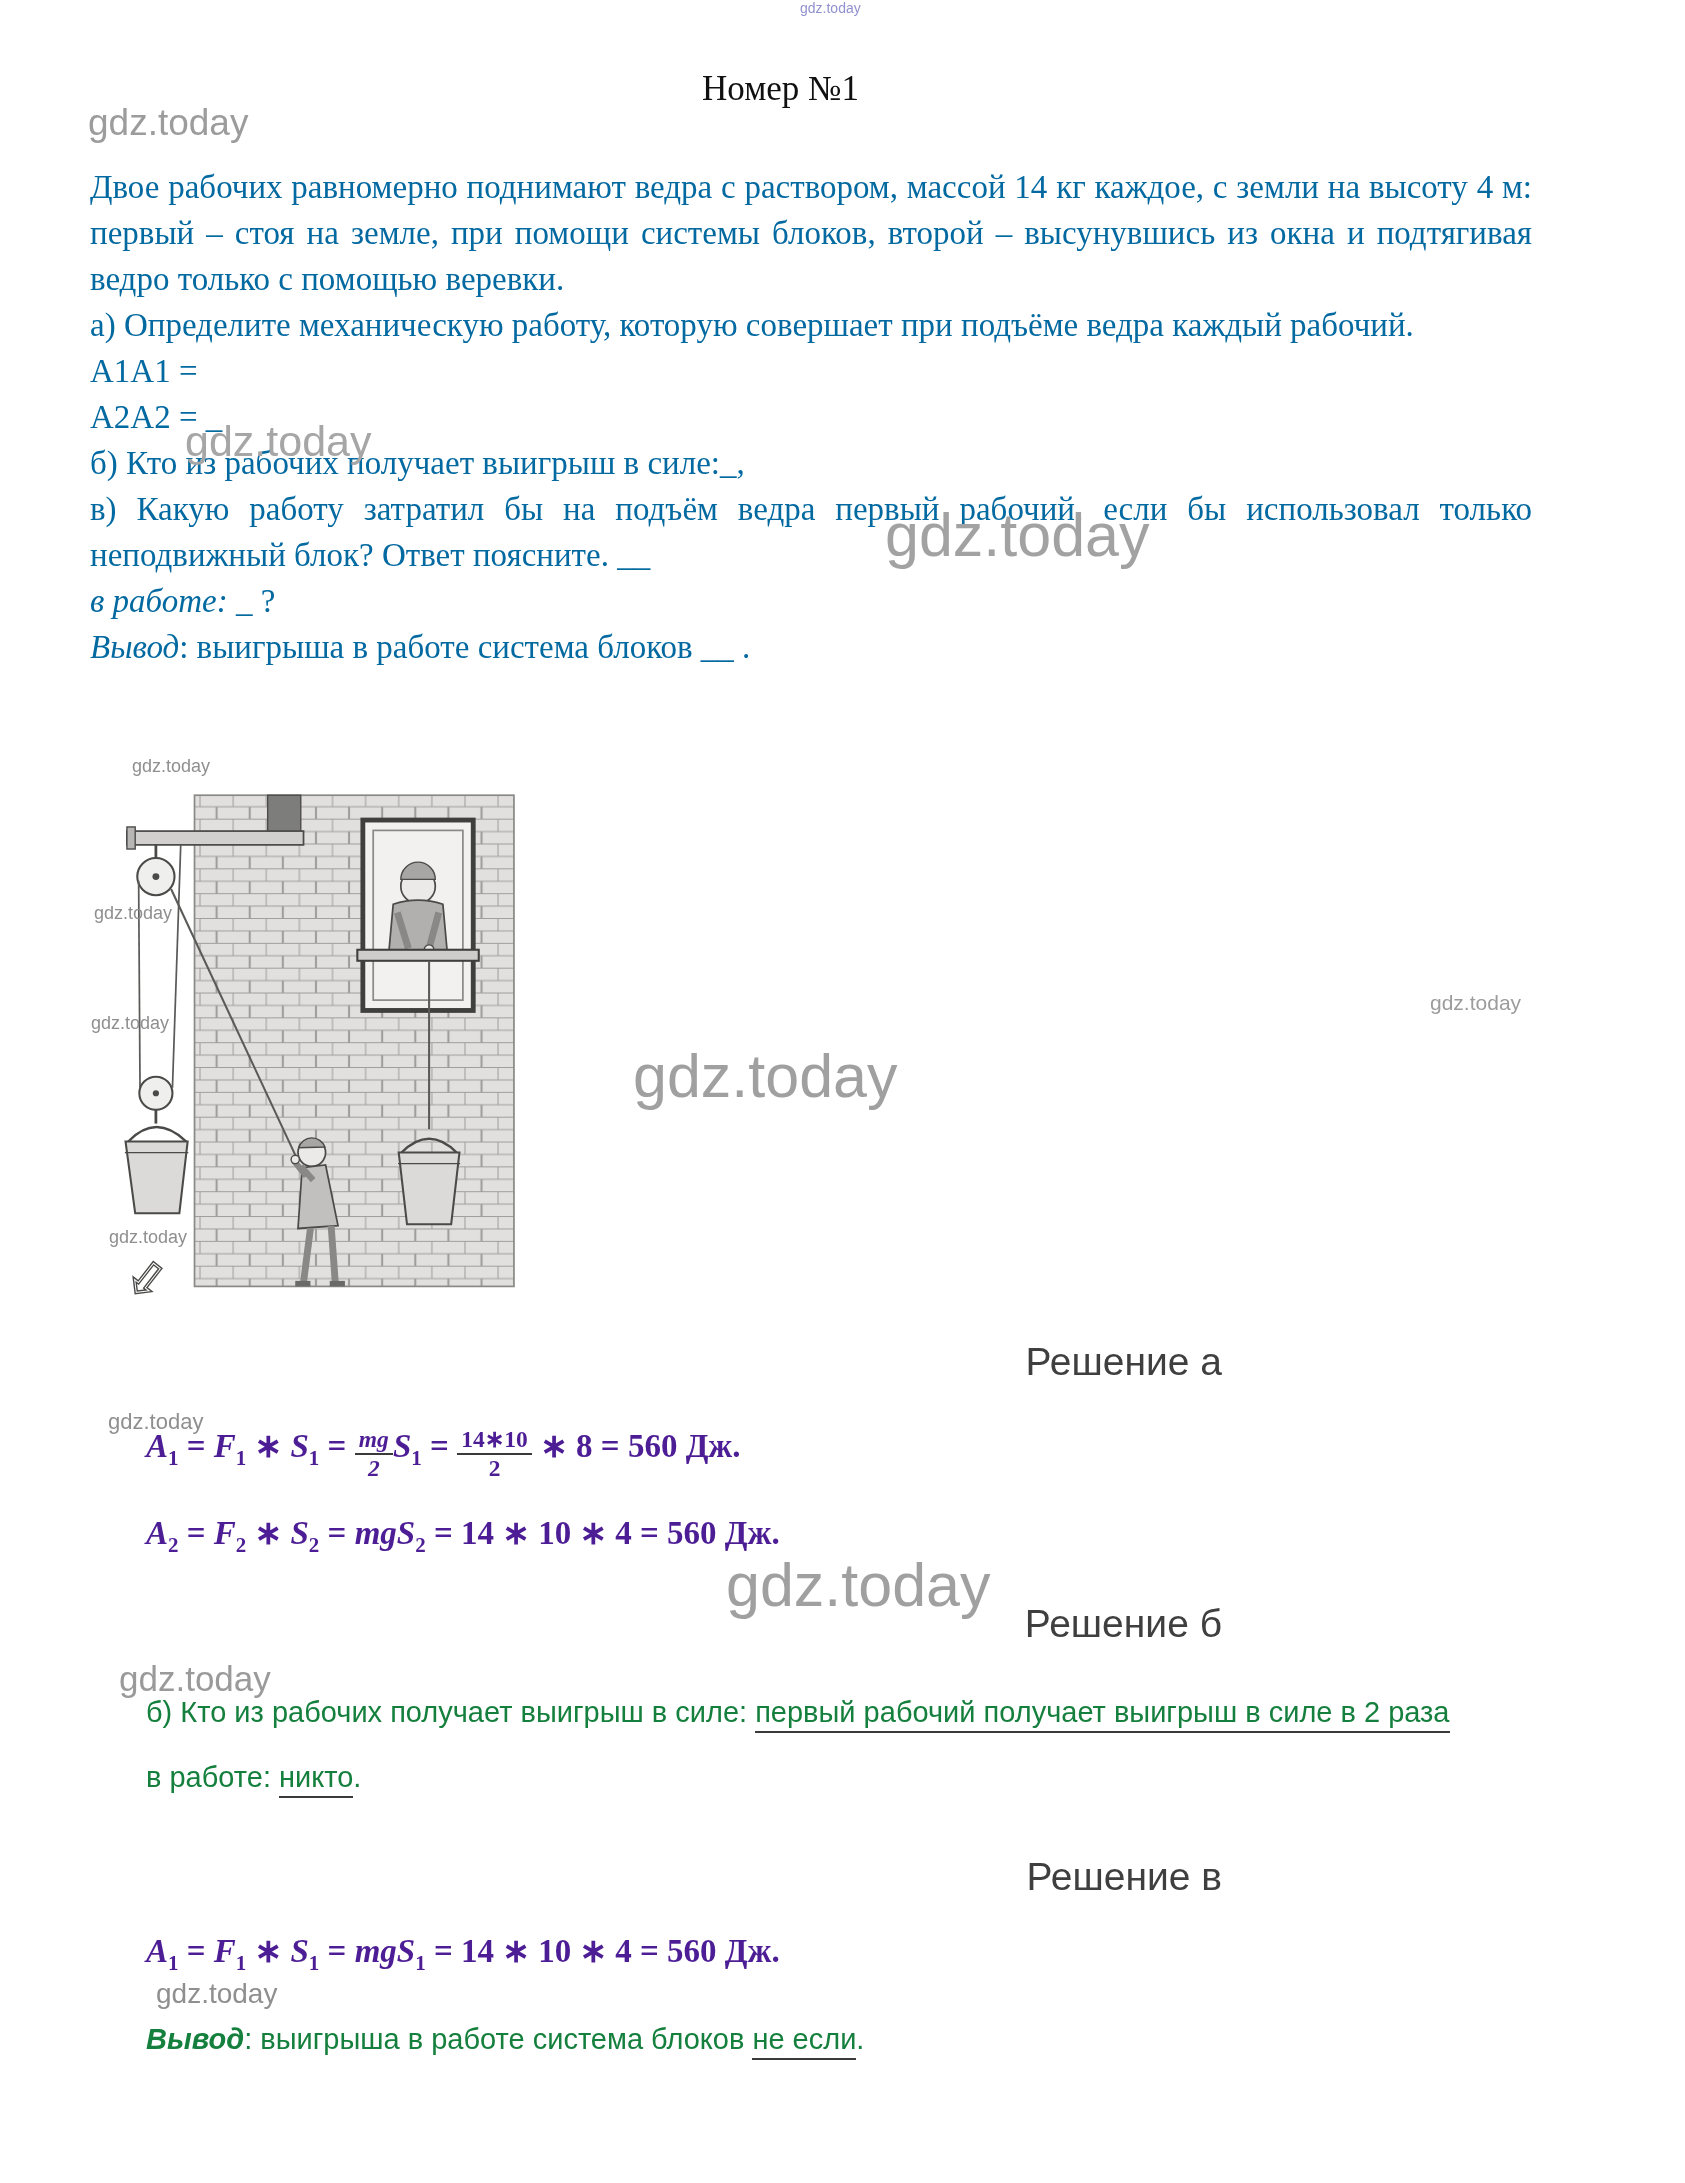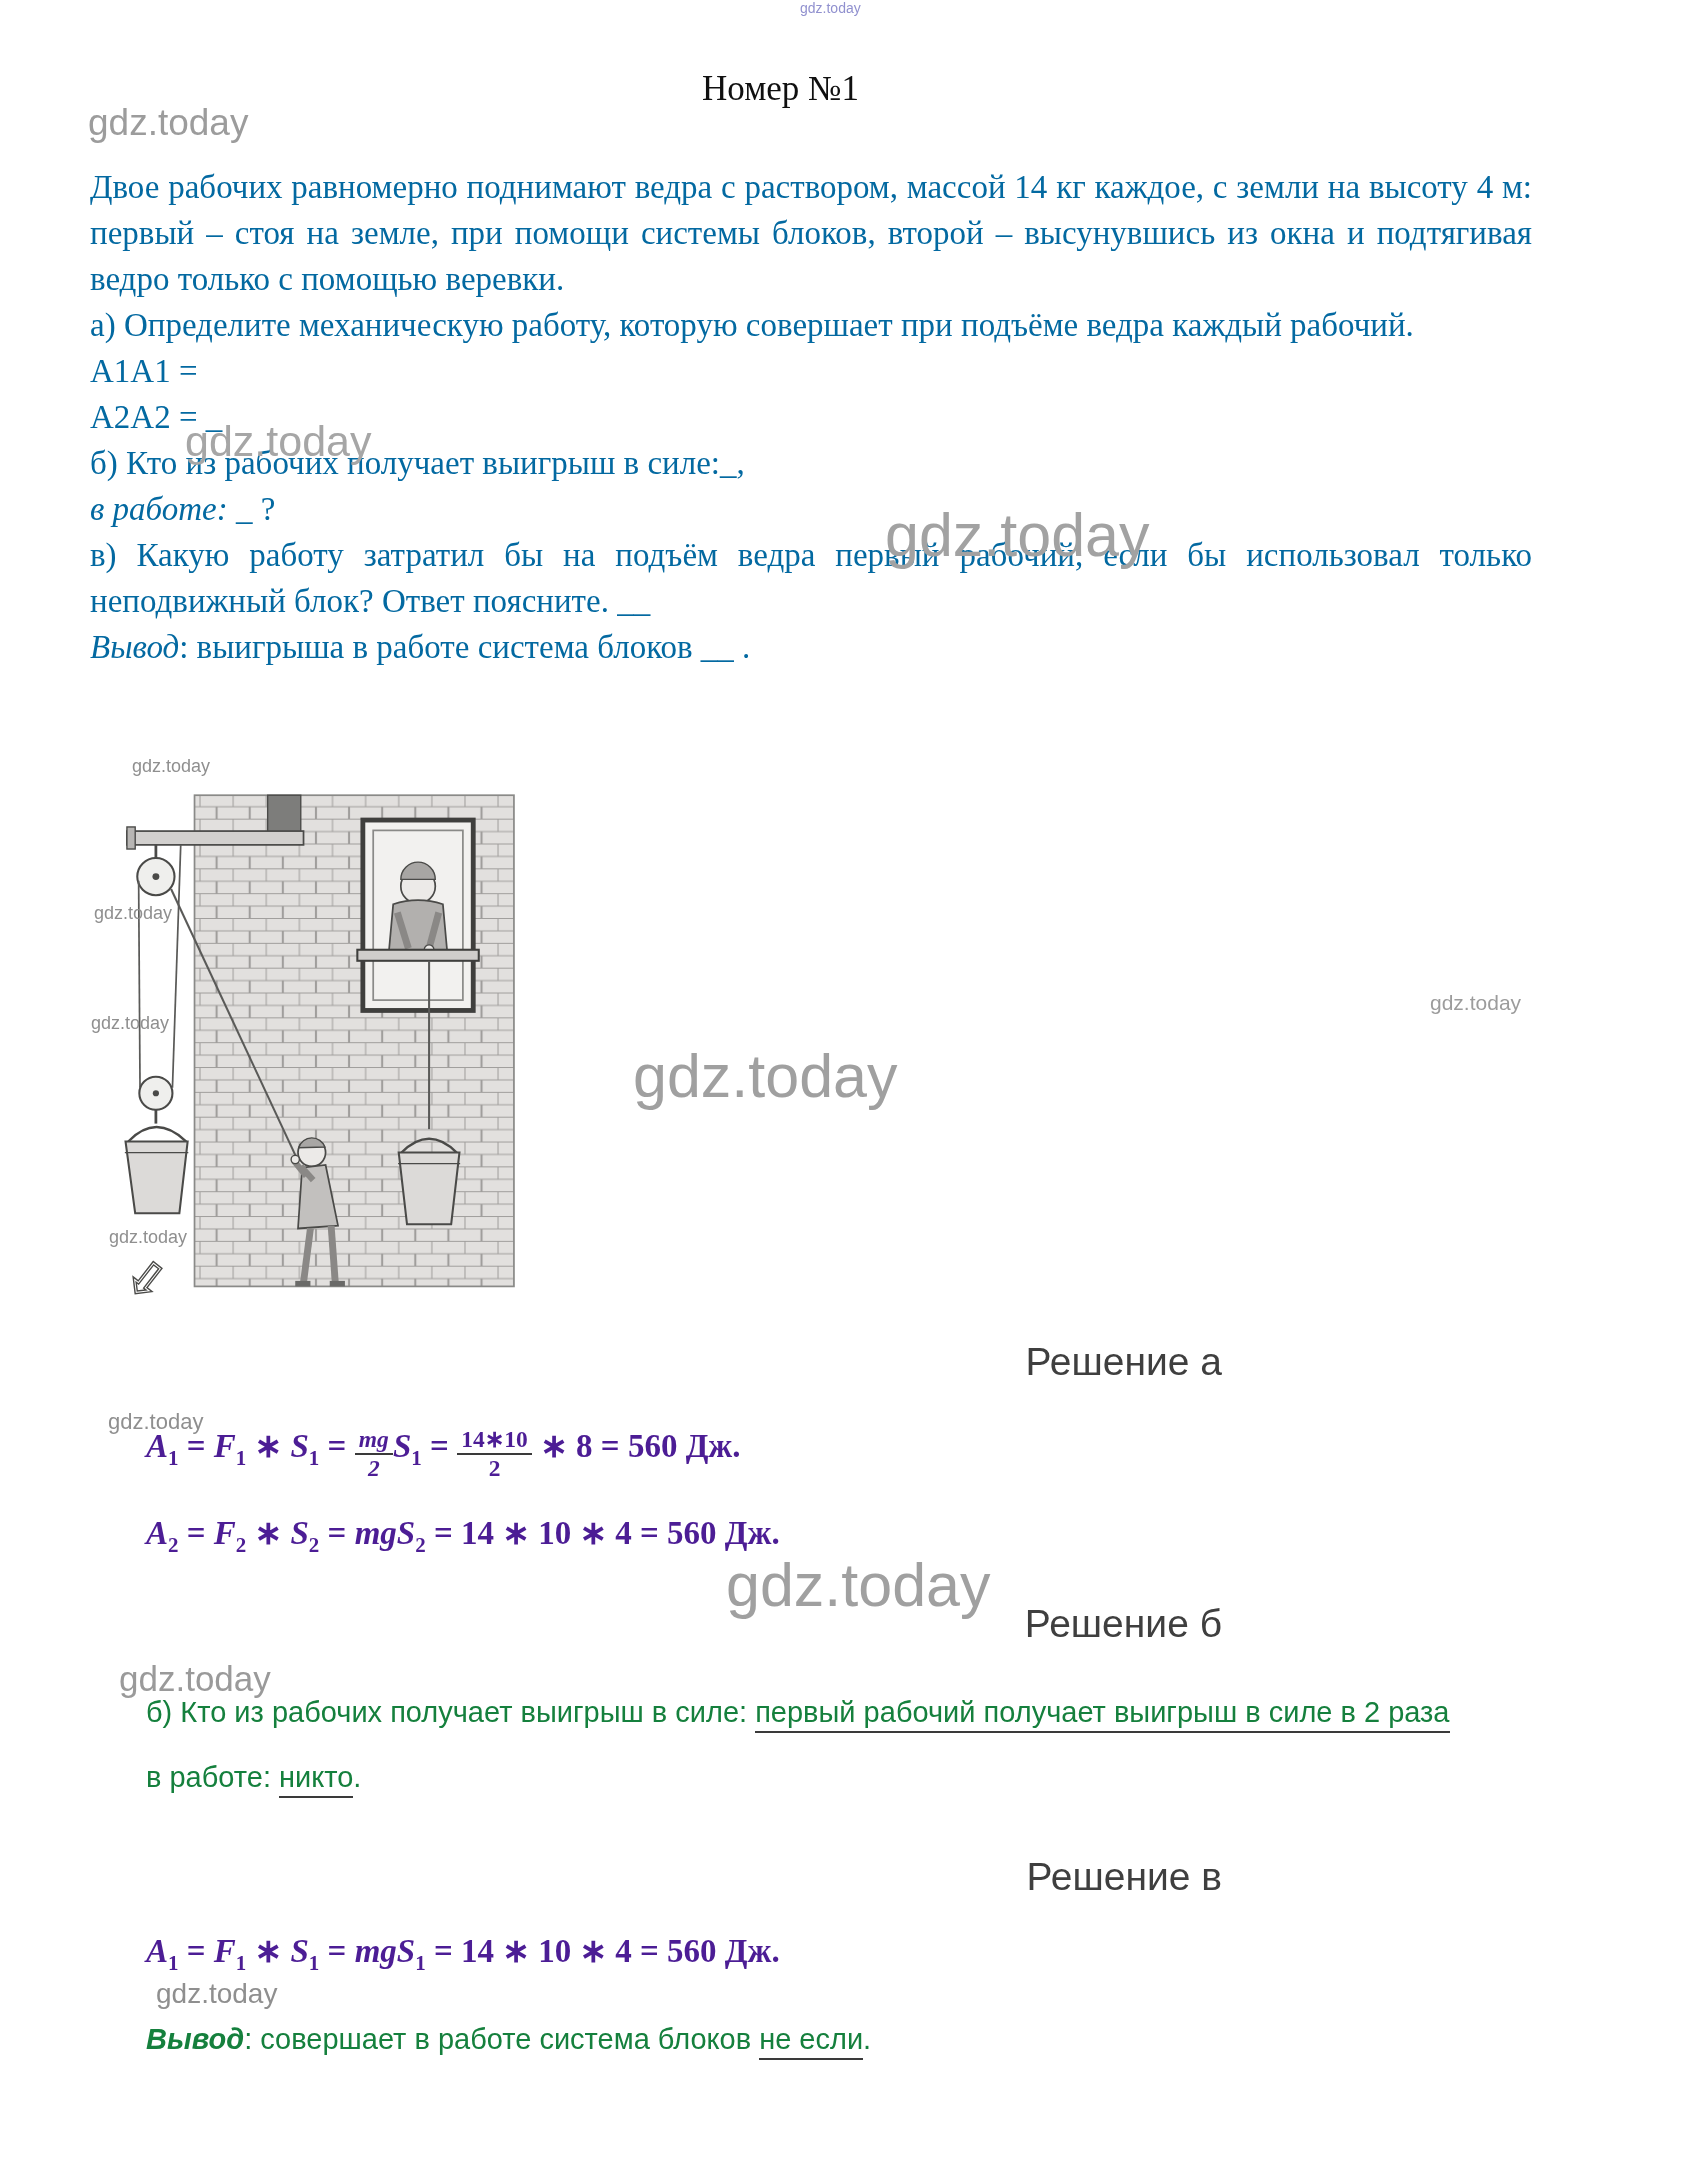--- a/index.html
+++ b/index.html
@@ -92,22 +92,22 @@
   <span class="wm wm-m">gdz.today</span>
 
   <div class="title">Номер №1</div>
 
   <div class="problem">
     <p>Двое рабочих равномерно поднимают ведра с раствором, массой 14 кг каждое, с земли на высоту 4 м: первый – стоя на земле, при помощи системы блоков, второй – высунувшись из окна и подтягивая ведро только с помощью веревки.</p>
     <p>а) Определите механическую работу, которую совершает при подъёме ведра каждый рабочий.</p>
     <p>А1А1 =</p>
     <p>А2А2 = _</p>
     <p>б) Кто из рабочих получает выигрыш в силе:_,</p>
+    <p>в) Какую работу затратил бы на подъём ведра первый рабочий, если бы использовал только неподвижный блок? Ответ поясните. __</p>
     <p><span class="it">в работе:</span><span> _ ?</span></p>
-    <p>в) Какую работу затратил бы на подъём ведра первый рабочий, если бы использовал только неподвижный блок? Ответ поясните. __</p>
     <p><span class="it">Вывод</span><span>: выигрыша в работе система блоков __ .</span></p>
   </div>
 
   <div class="illus">
     <svg width="411" height="545" viewBox="0 0 595 790">
       <defs>
         <pattern id="brick" width="48" height="36" patternUnits="userSpaceOnUse">
           <rect width="48" height="36" fill="#e2e0de"></rect>
           <path d="M0 0.75 H48 M0 18.75 H48 M24 0 V18 M0.75 18 V36 M47.25 18 V36" stroke="#a09e9c" stroke-width="1.5" fill="none"></path>
         </pattern>
@@ -175,16 +175,16 @@
 
   <div class="heading h-b">Решение б</div>
 
   <div class="sol-text sb-1"><span>б) Кто из рабочих получает выигрыш в силе: </span><span class="ans">первый рабочий получает выигрыш в силе в 2 раза</span></div>
   <div class="sol-text sb-2"><span>в работе: </span><span class="ans">никто</span><span>.</span></div>
 
   <div class="heading h-v">Решение в</div>
 
   <div class="formula f-3"><i>A</i><sub>1</sub><span class="up"> = </span><i>F</i><sub>1</sub><span class="up"> ∗ </span><i>S</i><sub>1</sub><span class="up"> = </span><i>mgS</i><sub>1</sub><span class="up"> = 14 ∗ 10 ∗ 4 = 560 Дж.</span></div>
 
-  <div class="sol-text concl"><span class="lead-it">Вывод</span><span>: совершает в работе система блоков </span><span class="ans">не если</span><span>.</span></div>
+  <div class="sol-text concl"><span class="lead-it">Вывод</span><span>: выигрыша в работе система блоков </span><span class="ans">не если</span><span>.</span></div>
 
 </div>
 
 
 </body></html>

